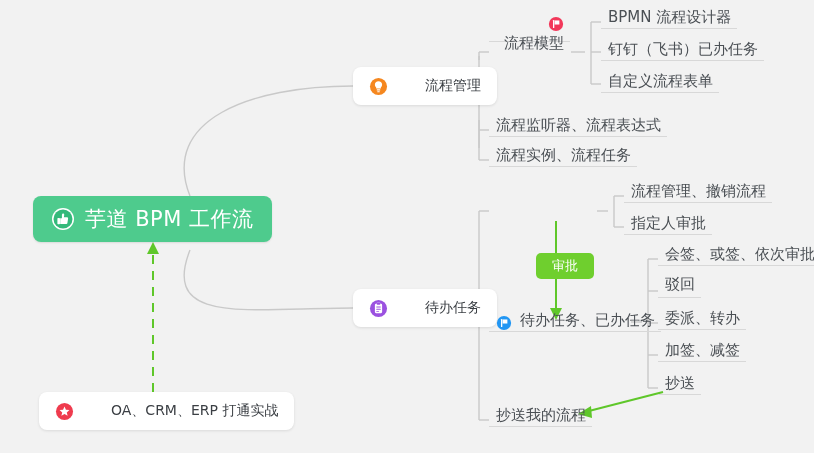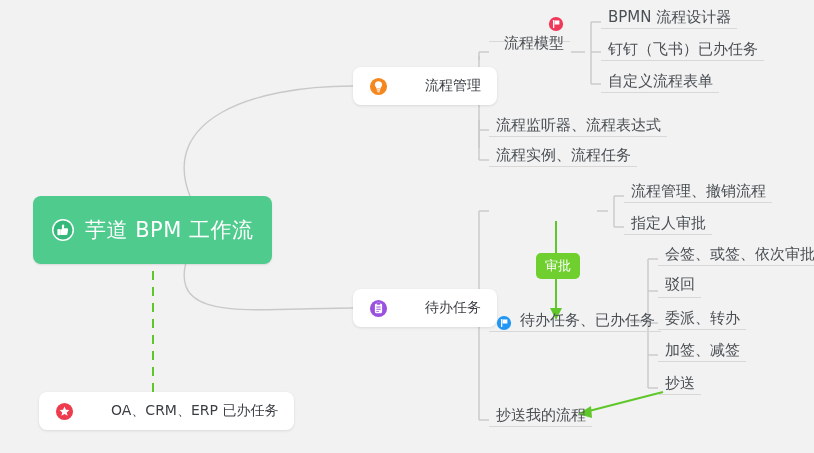--- a/index.html
+++ b/index.html
@@ -33,21 +33,21 @@
     display: flex;
     align-items: center;
     white-space: nowrap;
   }
 
   
   .root-node {
     background: #4ecb8d;
     border-radius: 8px;
     padding: 0 18px;
-    height: 68px;
+    height: 46px;
     box-shadow: 0 1px 2px rgba(0,0,0,0.10);
   }
   .root-label {
     color: #ffffff;
     font-size: 21px;
     letter-spacing: 0.5px;
     margin-left: 10px;
   }
 
   
@@ -79,21 +79,21 @@
   }
   .text-node.with-icon .tlabel {
     margin-left: 8px;
   }
 
   
   .badge-node {
     background: #6fcf2e;
     border-radius: 5px;
     height: 26px;
-    padding: 0 9px;
+    padding: 0 16px;
     justify-content: center;
   }
   .badge-node .blabel {
     color: #ffffff;
     font-size: 13px;
   }
 
   
   .icon {
     display: inline-flex;
@@ -277,16 +277,16 @@
     <span class="tlabel">抄送我的流程</span>
   </div>
 
   <div class="node card-node" style="left:39px; top:392px;">
     <span class="icon">
       <svg width="19" height="19" viewBox="0 0 20 20">
         <circle cx="10" cy="10" r="9" fill="#ef3b4e"></circle>
         <polygon points="10,4.8 11.5,8.2 15.2,8.5 12.4,11 13.3,14.6 10,12.6 6.7,14.6 7.6,11 4.8,8.5 8.5,8.2" fill="#ffffff"></polygon>
       </svg>
     </span>
-    <span class="card-label">OA、CRM、ERP 已办任务</span>
+    <span class="card-label">OA、CRM、ERP 打通实战</span>
   </div>
 
 </div>
 
 </body></html>

